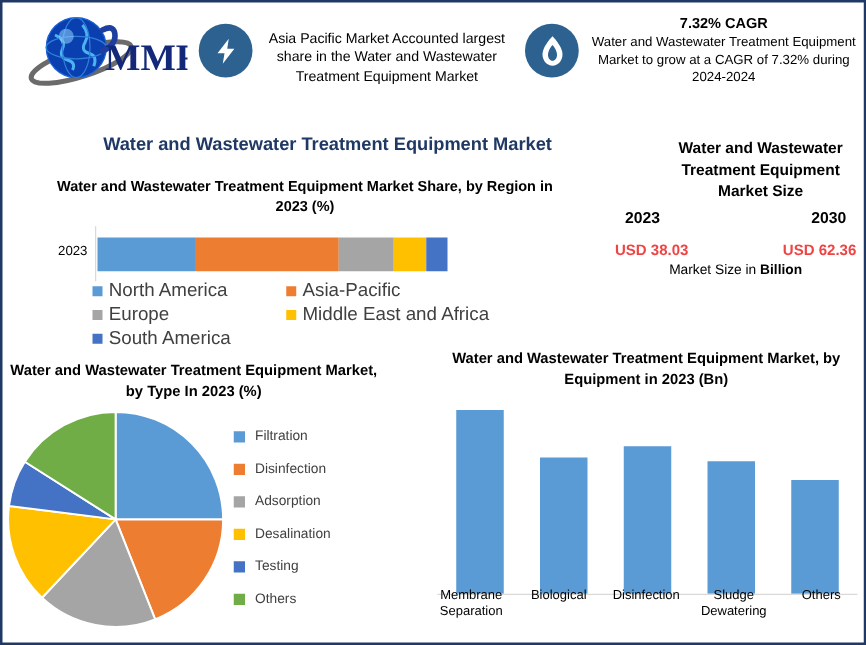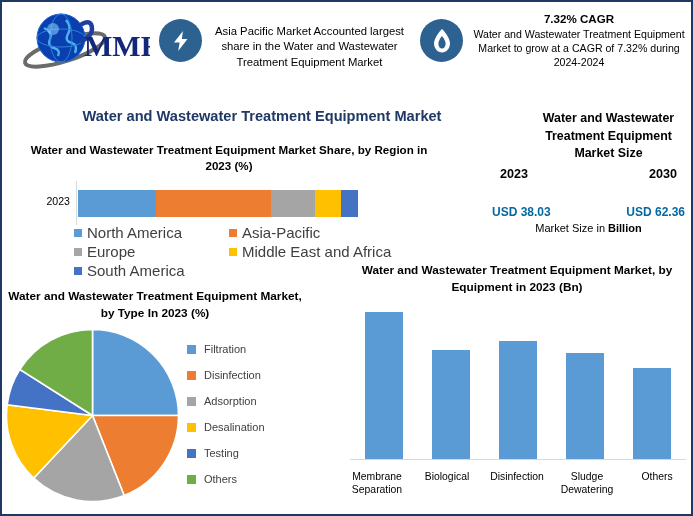--- a/index.html
+++ b/index.html
@@ -46,21 +46,21 @@
   
   .main-title{
     position:absolute;left:40px;top:106px;width:440px;
     text-align:center;
     font-size:14.6px;font-weight:bold;color:#1f3864;
   }
 
   
   .region-block{position:absolute;left:10px;top:140px;width:420px;}
   .region-title{
-    text-align:center;width:400px;margin-left:17px;
+    text-align:center;width:400px;margin-left:32px;
     font-size:11.6px;font-weight:bold;color:#000;line-height:1.42;
   }
   .region-chart{position:relative;margin-top:6px;height:44px;}
   .region-axis{
     position:absolute;left:64px;top:0px;width:1px;height:44px;background:#d9d9d9;
   }
   .region-cat{
     position:absolute;left:10px;top:14px;width:48px;text-align:right;
     font-size:10.6px;color:#000;
   }
@@ -86,22 +86,22 @@
   .ms-title{
     text-align:center;font-size:12.4px;font-weight:bold;color:#000;line-height:1.42;margin-left:40px;
   }
   .ms-years{
     display:flex;justify-content:space-between;
     padding:0 14px;margin-top:4px;
     font-size:12.6px;font-weight:bold;color:#000;
   }
   .ms-values{
     display:flex;justify-content:space-between;
-    padding:0 6px;margin-top:24px;
-    font-size:12px;font-weight:bold;color:#0369a1;
+    padding:0 6px;margin-top:12px;
+    font-size:12px;font-weight:bold;color:#ef4444;
   }
   .ms-foot{
     text-align:center;margin-top:3px;font-size:11px;color:#000;
   }
   .ms-foot b{font-weight:bold;}
 
   
   .pie-block{position:absolute;left:0;top:286px;width:320px;}
   .pie-title{
     text-align:center;width:306px;
@@ -110,21 +110,21 @@
   .pie-wrap{position:relative;margin-top:6px;height:175px;}
   .pie-svg{position:absolute;left:3px;top:0px;}
   .pie-legend{
     position:absolute;left:185px;top:8px;width:140px;
     font-size:11px;color:#404040;
   }
   .pie-lg-item{display:flex;align-items:center;height:26px;}
   .pie-swatch{width:9px;height:9px;margin-right:8px;display:inline-block;flex:none;}
 
   
-  .eq-block{position:absolute;left:340px;top:260px;width:350px;}
+  .eq-block{position:absolute;left:340px;top:276px;width:350px;}
   .eq-title{
     text-align:center;width:340px;margin-left:5px;
     font-size:11.8px;font-weight:bold;color:#000;line-height:1.45;
   }
   .eq-chart{position:relative;height:160px;margin-top:4px;}
   .eq-baseline{
     position:absolute;left:8px;bottom:0;width:336px;height:1px;background:#d9d9d9;
   }
   .eq-bars{
     position:absolute;left:8px;bottom:1px;width:336px;height:155px;

